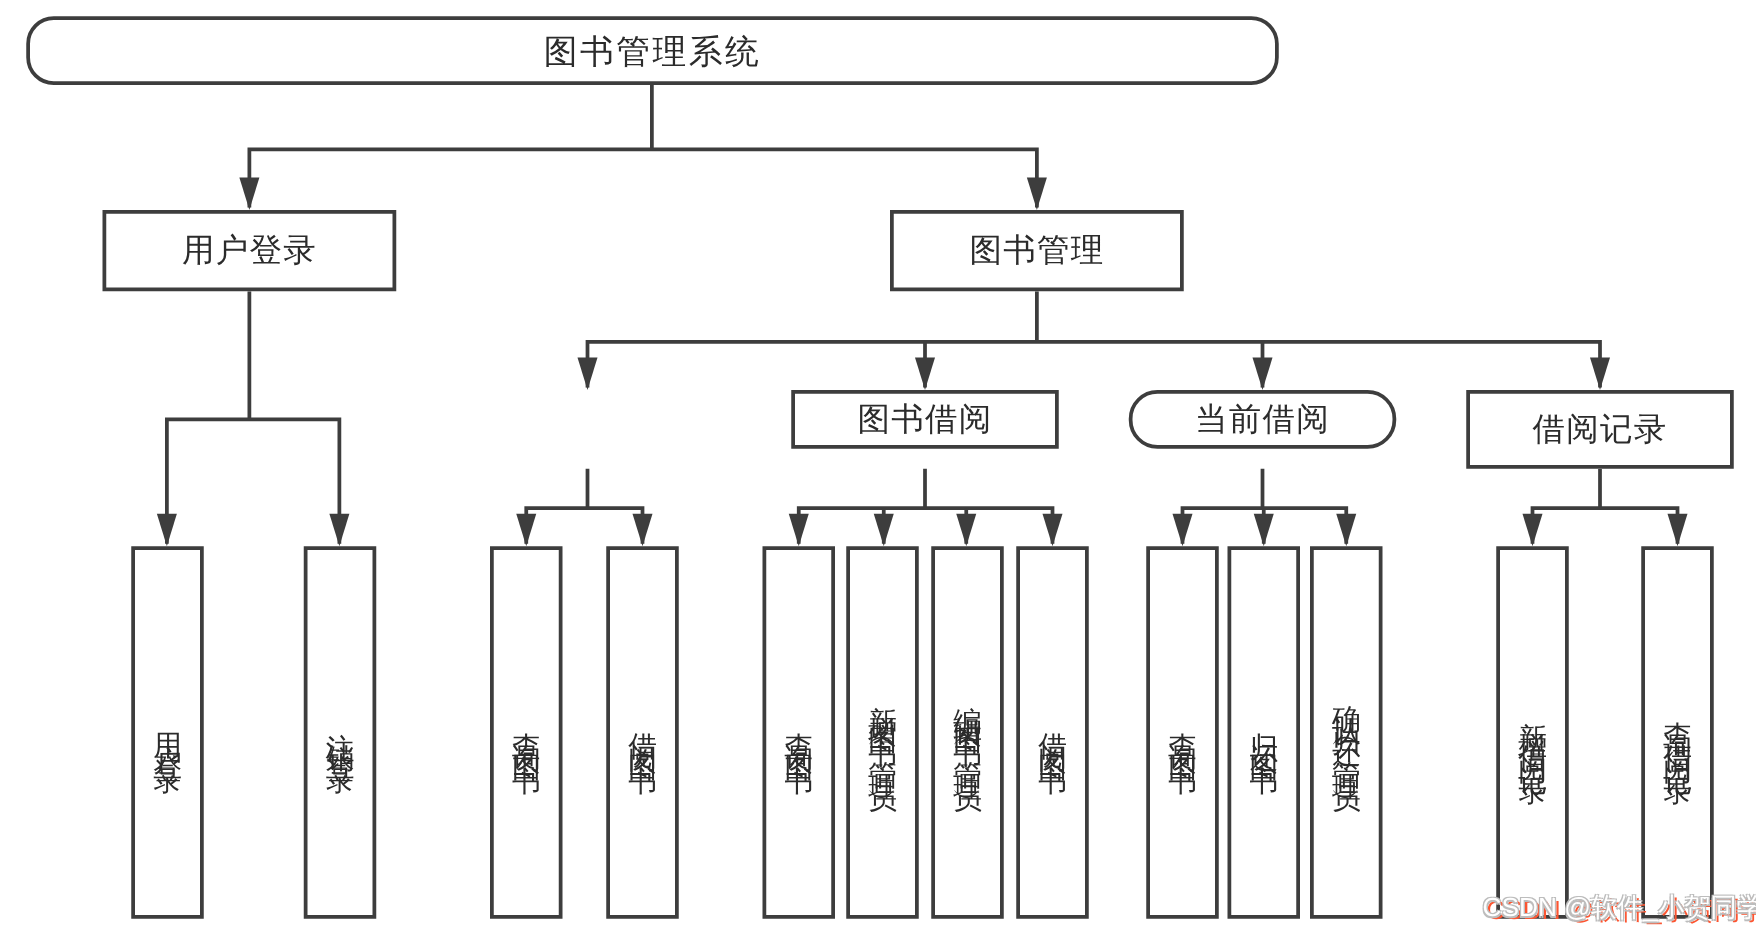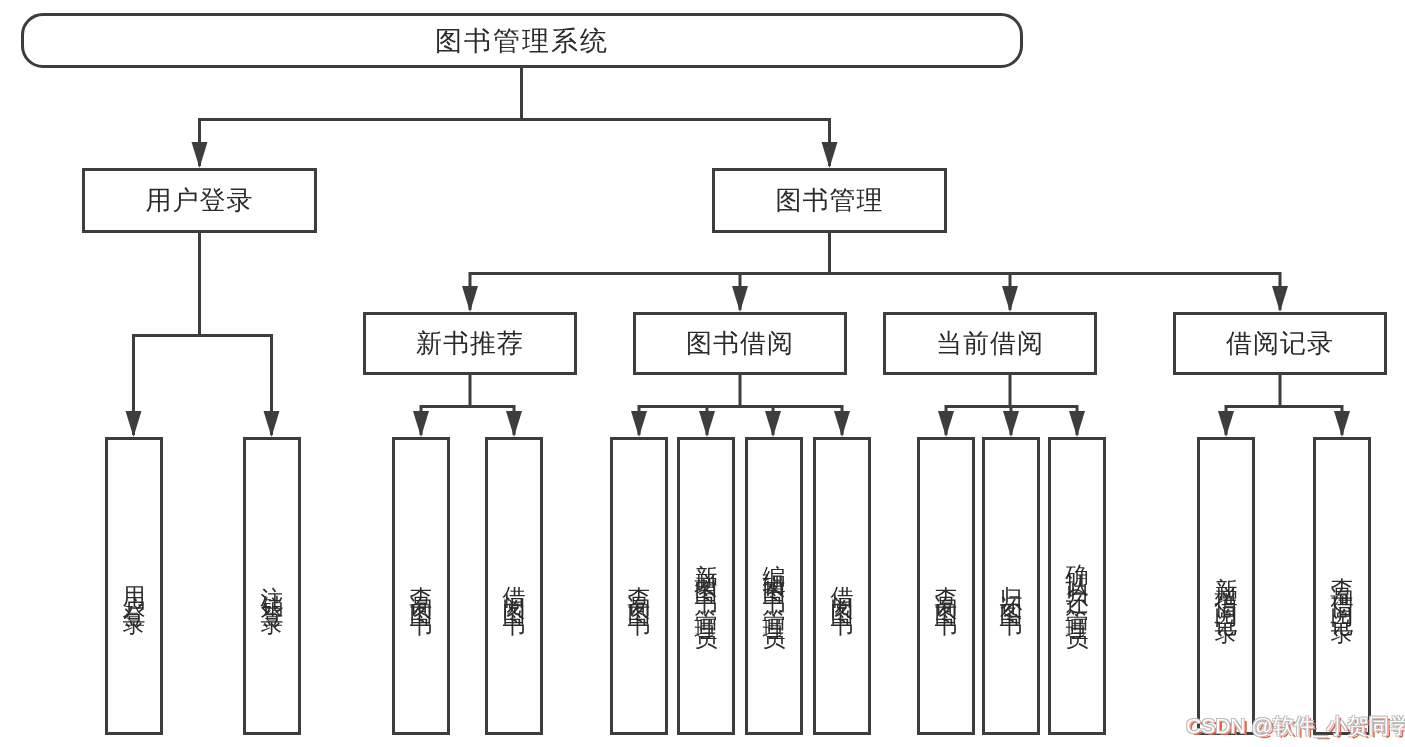--- a/index.html
+++ b/index.html
@@ -86,27 +86,24 @@
     <span>图书管理系统</span>
   </div>
 
   <div class="node hnode" style="left:82px;top:168px;width:235px;height:65px;">
     <span>用户登录</span>
   </div>
   <div class="node hnode" style="left:712px;top:168px;width:235px;height:65px;align-items:center;">
     <span>图书管理</span>
   </div>
 
-  <div class="node hnode" style="left:363px;top:312px;width:214px;height:63px;">
-    <span>新书推荐</span>
-  </div>
-  <div class="node hnode" style="left:633px;top:312px;width:214px;height:63px;">
+  <div class="node hnode" style="left:633px;top:312px;width:214px;height:47px;">
     <span>图书借阅</span>
   </div>
-  <div class="node hnode" style="left:883px;top:312px;width:214px;height:63px;">
+  <div class="node hnode" style="left:903px;top:312px;width:214px;height:47px;border-radius:23px;">
     <span>当前借阅</span>
   </div>
   <div class="node hnode" style="left:1173px;top:312px;width:214px;height:63px;">
     <span>借阅记录</span>
   </div>
 
   <div class="node vnode" style="left:105px;top:437px;width:58px;height:298px;">
     <span>用户登录</span>
   </div>
   <div class="node vnode" style="left:243px;top:437px;width:58px;height:298px;">

